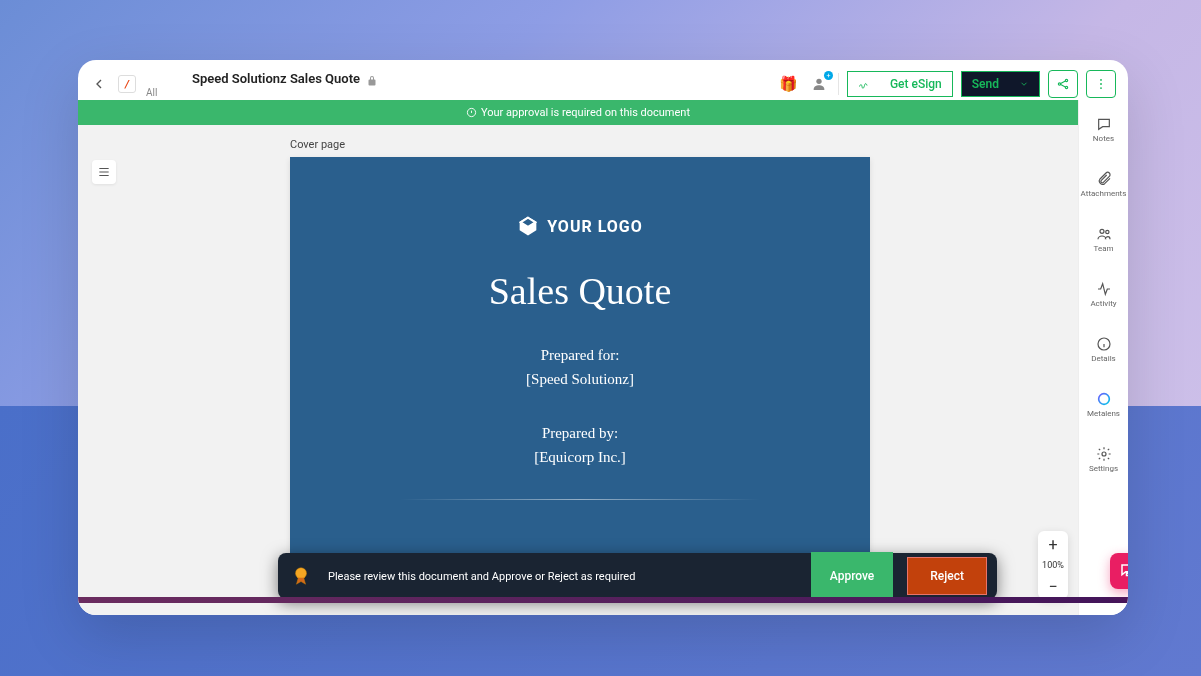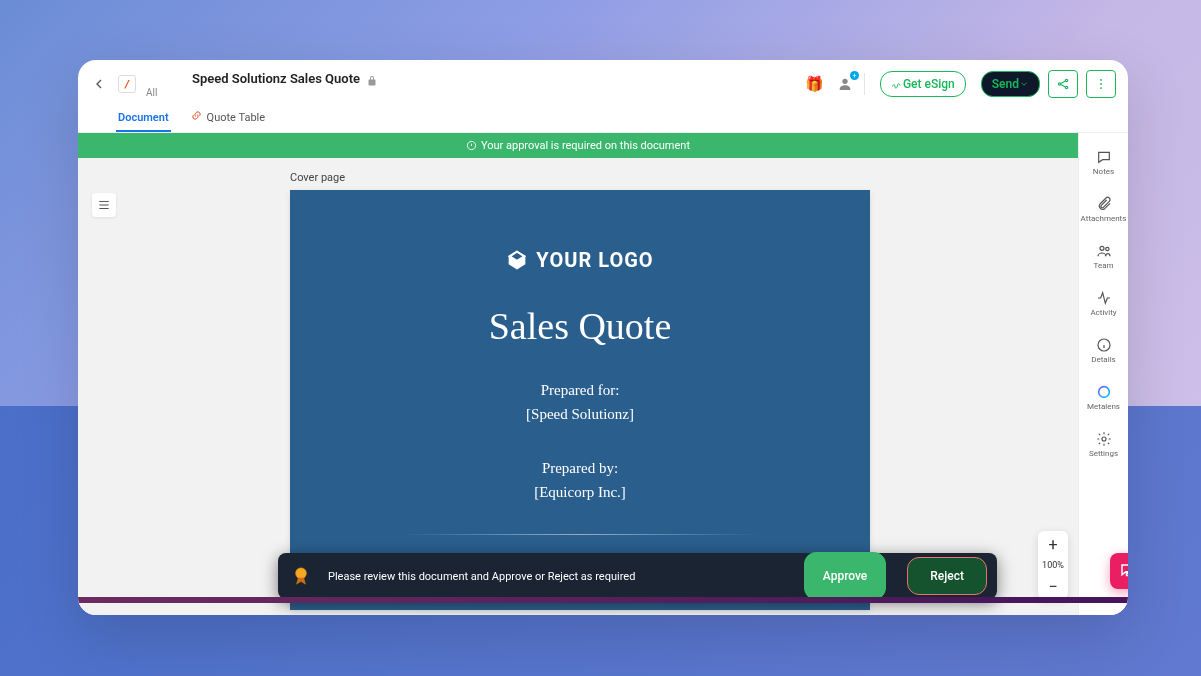--- a/index.html
+++ b/index.html
@@ -46,24 +46,23 @@
   .title-block { display: flex; flex-direction: column; }
   .title-row { display: flex; align-items: center; gap: 6px; margin-left: 46px; }
   .page-title { font-size: 13px; font-weight: 600; color: #222; }
   .lock-icon { width: 12px; height: 12px; color:#888; }
   .subtitle { font-size: 10px; color: #888; margin-top: 1px; }
   .topbar-right { display: flex; align-items: center; gap: 8px; }
   .icon-btn-plain { width: 22px; height: 22px; display:flex;align-items:center;justify-content:center; cursor:pointer; position:relative; }
   .divider-v { width: 1px; height: 22px; background: #e5e5e5; }
   .btn {
     display: flex; align-items: center; justify-content: center;
-    gap: 0; font-size: 12px; padding: 5px 10px;
-    border-radius: 12px; cursor: pointer; border: 1px solid;
+    gap: 20px; font-size: 12px; padding: 5px 10px;
+    border-radius: 0; cursor: pointer; border: 1px solid;
     font-weight: 500;
-    margin-left: 7px;
   }
   .btn-esign { border-color: #17b85a; color: #17b85a; background: #fff; }
   .btn-send { border-color: #17b85a; color: #17b85a; background: #0f172a; font-weight: 600; }
   .btn-icon-box {
     width: 30px; height: 28px; border: 1px solid #17b85a; border-radius: 4px;
     display: flex; align-items: center; justify-content: center; cursor: pointer;
     color: #17b85a;
   }
   .tabs {
     display: flex; gap: 18px; padding: 4px 38px 0 38px;
@@ -99,21 +98,21 @@
   .page-label {
     font-size: 11px; color: #444; margin-left: 212px; margin-bottom: 6px;
   }
   .cover-page {
     width: 580px; height: 420px; margin-left: 212px;
     background: #2a5f8d; color: #fff;
     display: flex; flex-direction: column; align-items: center;
     padding-top: 58px;
     box-shadow: 0 2px 6px rgba(0,0,0,0.1);
   }
-  .logo-row { display: flex; align-items: center; gap: 8px; font-weight: 700; letter-spacing: 1px; font-size: 20px; }
+  .logo-row { display: flex; align-items: center; gap: 8px; font-weight: 700; letter-spacing: 1px; font-size: 16px; }
   .logo-mark { width: 22px; height: 22px; }
   .doc-title { font-family: Georgia, 'Times New Roman', serif; font-size: 38px; margin-top: 32px; font-weight: 400; }
   .prep-block { margin-top: 30px; font-size: 15px; text-align: center; line-height: 1.6; font-family: Georgia, serif; }
   .prep-block .lbl { }
   .divider-line { margin-top: 30px; width: 360px; height: 1px; background: linear-gradient(90deg, transparent, rgba(255,255,255,0.5), transparent); }
   .zoom-ctrl {
     position: absolute; right: 10px; bottom: 16px;
     background: #fff; border-radius: 6px; box-shadow: 0 2px 8px rgba(0,0,0,0.12);
     display: flex; flex-direction: column; align-items: center;
     width: 30px;
@@ -133,25 +132,25 @@
     border-radius: 8px; display: flex; align-items: center;
     padding: 0 10px; gap: 14px;
     box-shadow: 0 4px 16px rgba(0,0,0,0.5);
   }
   .badge-circle {
     width: 26px; height: 26px;  border-radius: 50%;
     display:flex;align-items:center;justify-content:center; color:#f5a623;
   }
   .review-text { color: #fff; font-size: 11px; flex: 1; }
   .btn-approve { background: #3ab76c; color: #fff; border-color: #3ab76c; padding: 16px 18px; }
-  .btn-reject { background: #14532d; color: #fff; border-color: #e8746a; padding: 11px 22px; }
+  .btn-reject { background: #c2410c; color: #fff; border-color: #e8746a; padding: 11px 22px; }
   .right-rail {
     width: 50px; background: #fff; border-left: 1px solid #eee;
     display: flex; flex-direction: column; align-items: center;
-    padding-top: 10px; gap: 8px;
+    padding-top: 10px; gap: 16px;
   }
   .rail-item {
     width: 46px; display: flex; flex-direction: column; align-items: center;
     gap: 2px; padding: 6px 0; cursor: pointer; color: #555;
   }
   .rail-item svg { width: 16px; height: 16px; }
   .rail-item .lbl { font-size: 8px; color: #666; }
   .rail-item.metalens svg circle { stroke: url(#mgrad); }
   .bottom-purple {
     position: absolute; left: 0; right: 0; bottom: 12px; height: 6px;
@@ -229,33 +228,20 @@
       <div class="btn-icon-box">
         <svg viewBox="0 0 24 24" width="14" height="14" fill="#17b85a">
             <circle cx="12" cy="5" r="1.6"></circle>
             <circle cx="12" cy="12" r="1.6"></circle>
             <circle cx="12" cy="19" r="1.6"></circle>
           </svg>
       </div>
     </div>
   </div>
 
-  <div class="tabs">
-    <div class="tab active">
-      <span>Document</span>
-    </div>
-    <div class="tab">
-      <span class="link-icon">
-        <svg viewBox="0 0 24 24" width="11" height="11" fill="none" stroke="#e8420f" stroke-width="2">
-            <path d="M10 14a5 5 0 0 1 0-7l2-2a5 5 0 0 1 7 7l-1 1M14 10a5 5 0 0 1 0 7l-2 2a5 5 0 0 1-7-7l1-1"></path>
-          </svg>
-      </span>
-      <span>Quote Table</span>
-    </div>
-  </div>
 
   <div class="body">
     <div class="main-area">
       <div class="approval-banner">
         <svg viewBox="0 0 24 24" width="11" height="11" fill="none" stroke="#fff" stroke-width="2">
             <circle cx="12" cy="12" r="9"></circle>
             <path d="M12 8v5M12 16h0"></path>
           </svg>
         <span>Your approval is required on this document</span>
       </div>

